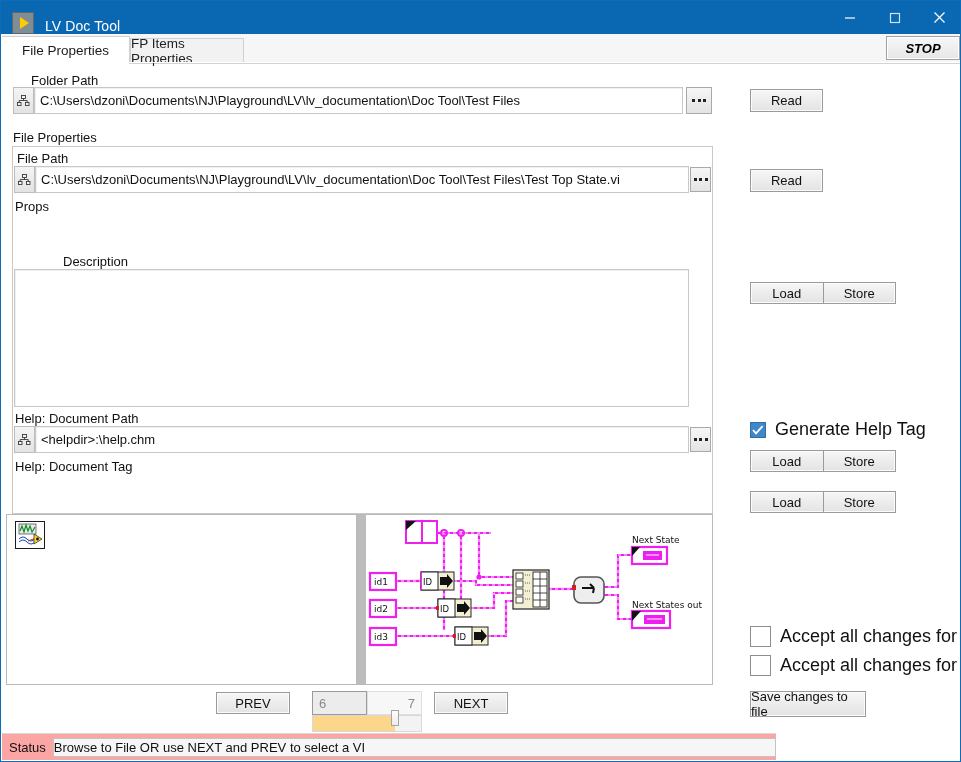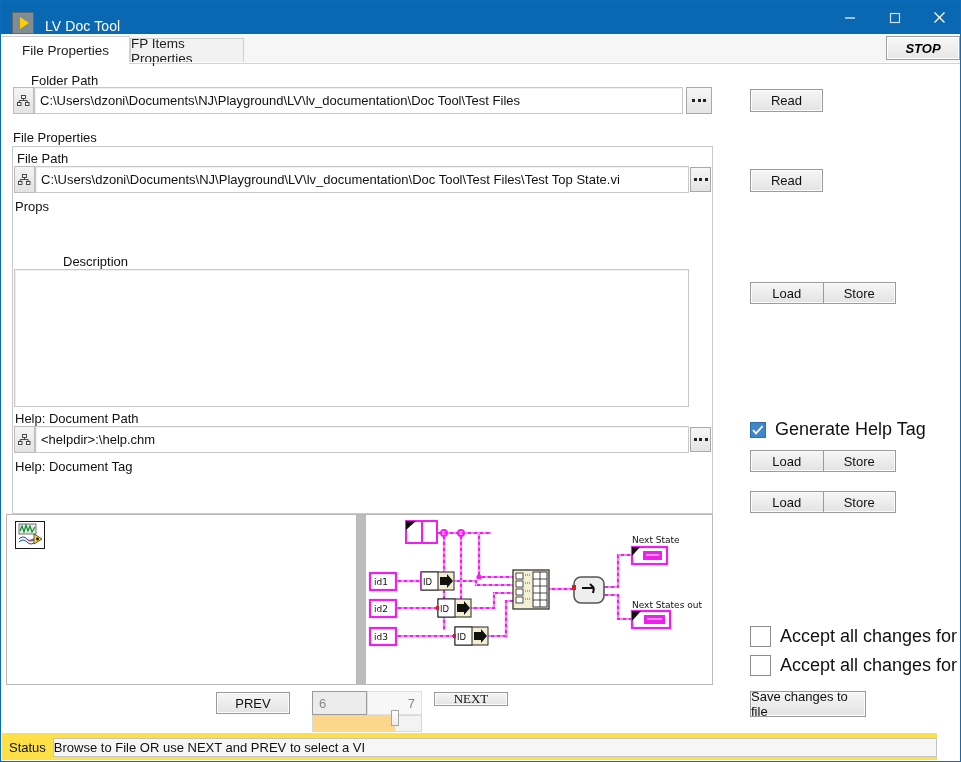--- a/index.html
+++ b/index.html
@@ -308,22 +308,22 @@
     box-sizing: border-box;
     background: linear-gradient(#fdfdfd,#ececec);
     border: 1px solid #a5a5a5;
     cursor: pointer;
   }
 
   
   .statusbar {
     position: absolute;
     left: 1px; bottom: 1px;
-    width: 935px; height: 26px;
-    background: #fde047;
+    width: 774px; height: 26px;
+    background: #fca5a5;
     border-top: 1px solid #d8d8d8;
     display: flex;
     align-items: center;
   }
   .statusbar .slabel {
     font-size: 13px; color: #111; margin-left: 7px;
   }
   .statusbar .sfield {
     margin-left: 7px;
     width: 908px; height: 19px;
@@ -663,21 +663,21 @@
   <div class="numbox left" style="left:311px; top:690px; width:55px; height:24px;">
     <span>6</span>
   </div>
   <div class="numbox right" style="left:366px; top:690px; width:55px; height:24px;">
     <span>7</span>
   </div>
   <div class="slider-track" style="left:311px; top:714px; width:110px; height:17px;"></div>
   <div class="slider-fill" style="left:312px; top:715px; width:82px; height:15px;"></div>
   <div class="slider-thumb" style="left:390px; top:709px; width:8px; height:16px;"></div>
 
-  <div class="btn" style="left:433px; top:691px; width:74px; height:14px;font-family:Liberation Serif, serif;">
+  <div class="btn" style="left:433px; top:691px; width:74px; height:22px;">
     <span>NEXT</span>
   </div>
 
   <div class="statusbar">
     <div class="slabel">Status</div>
     <div class="sfield">Browse to File OR use NEXT and PREV to select a VI</div>
   </div>
 
 </div>
 

